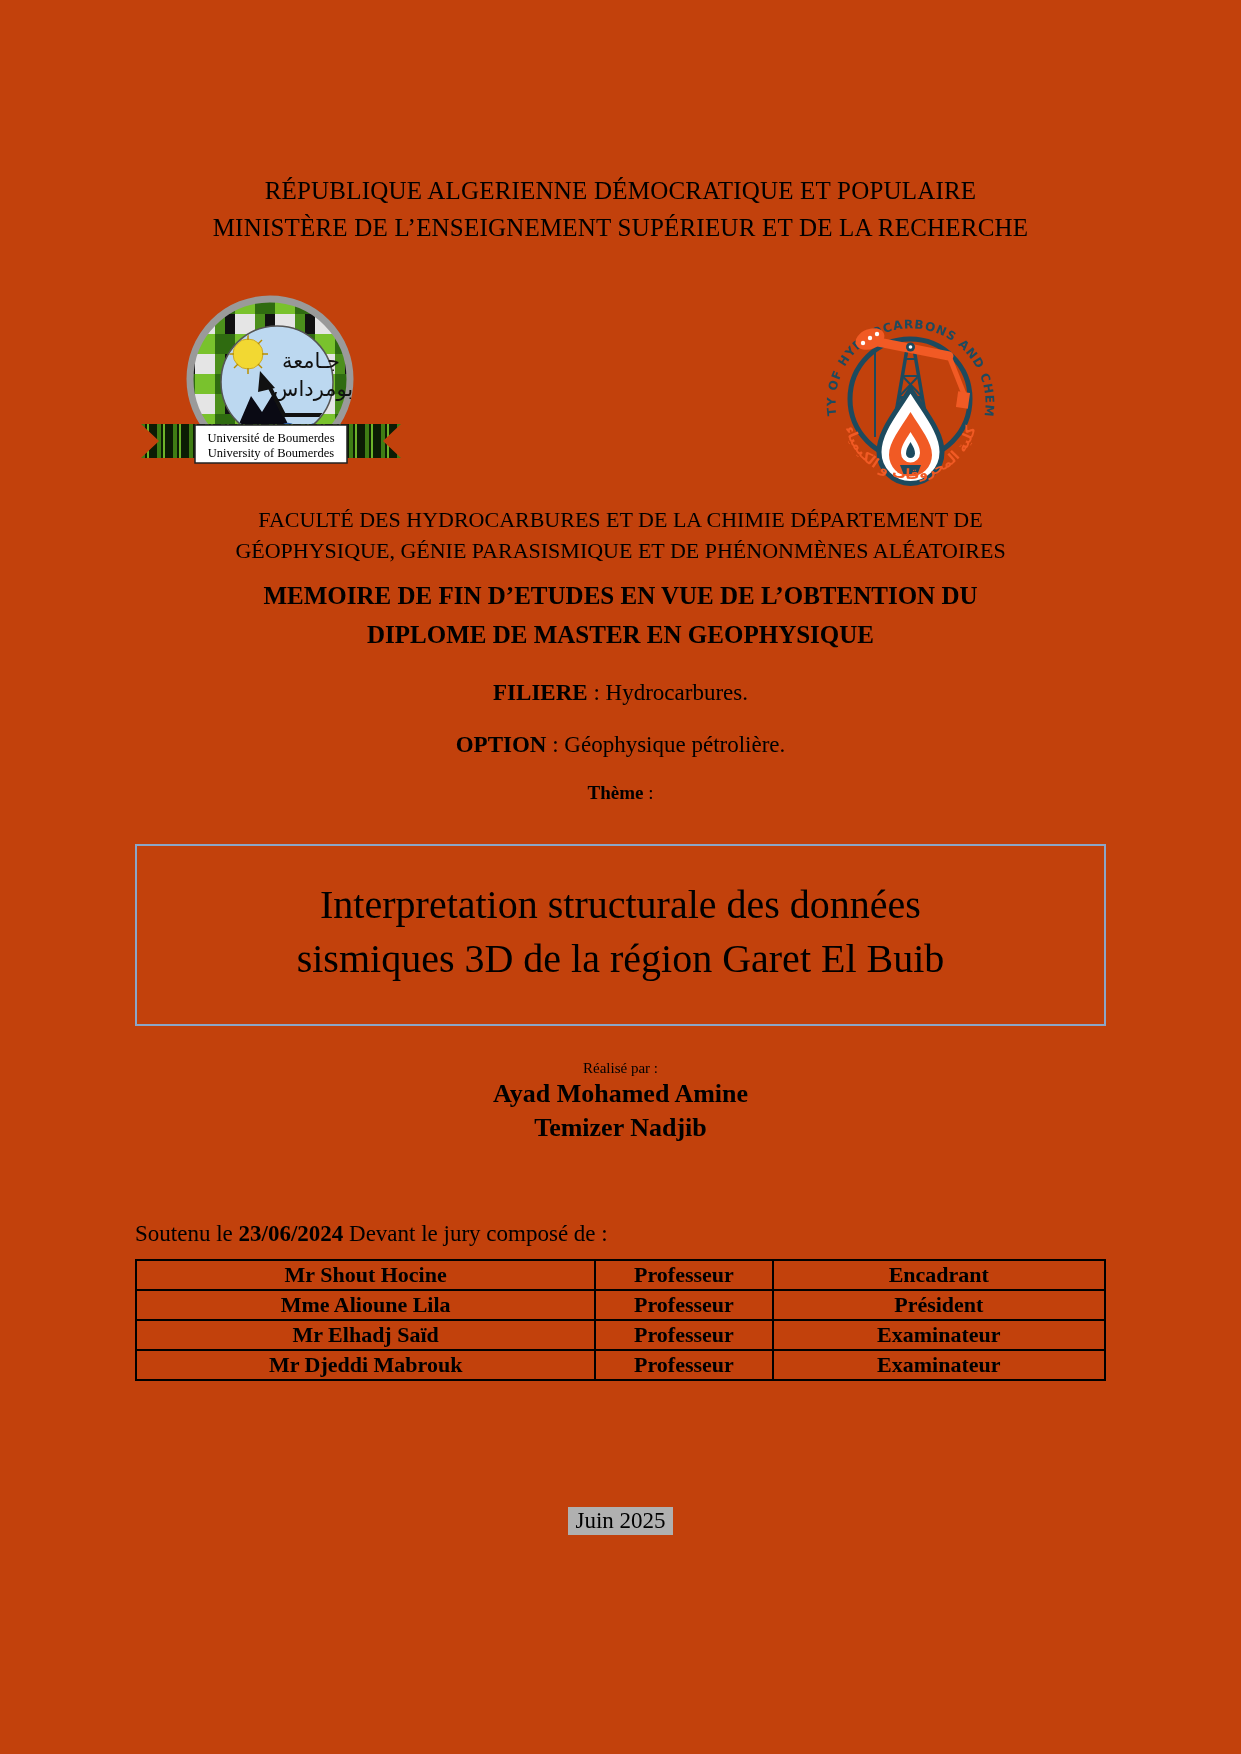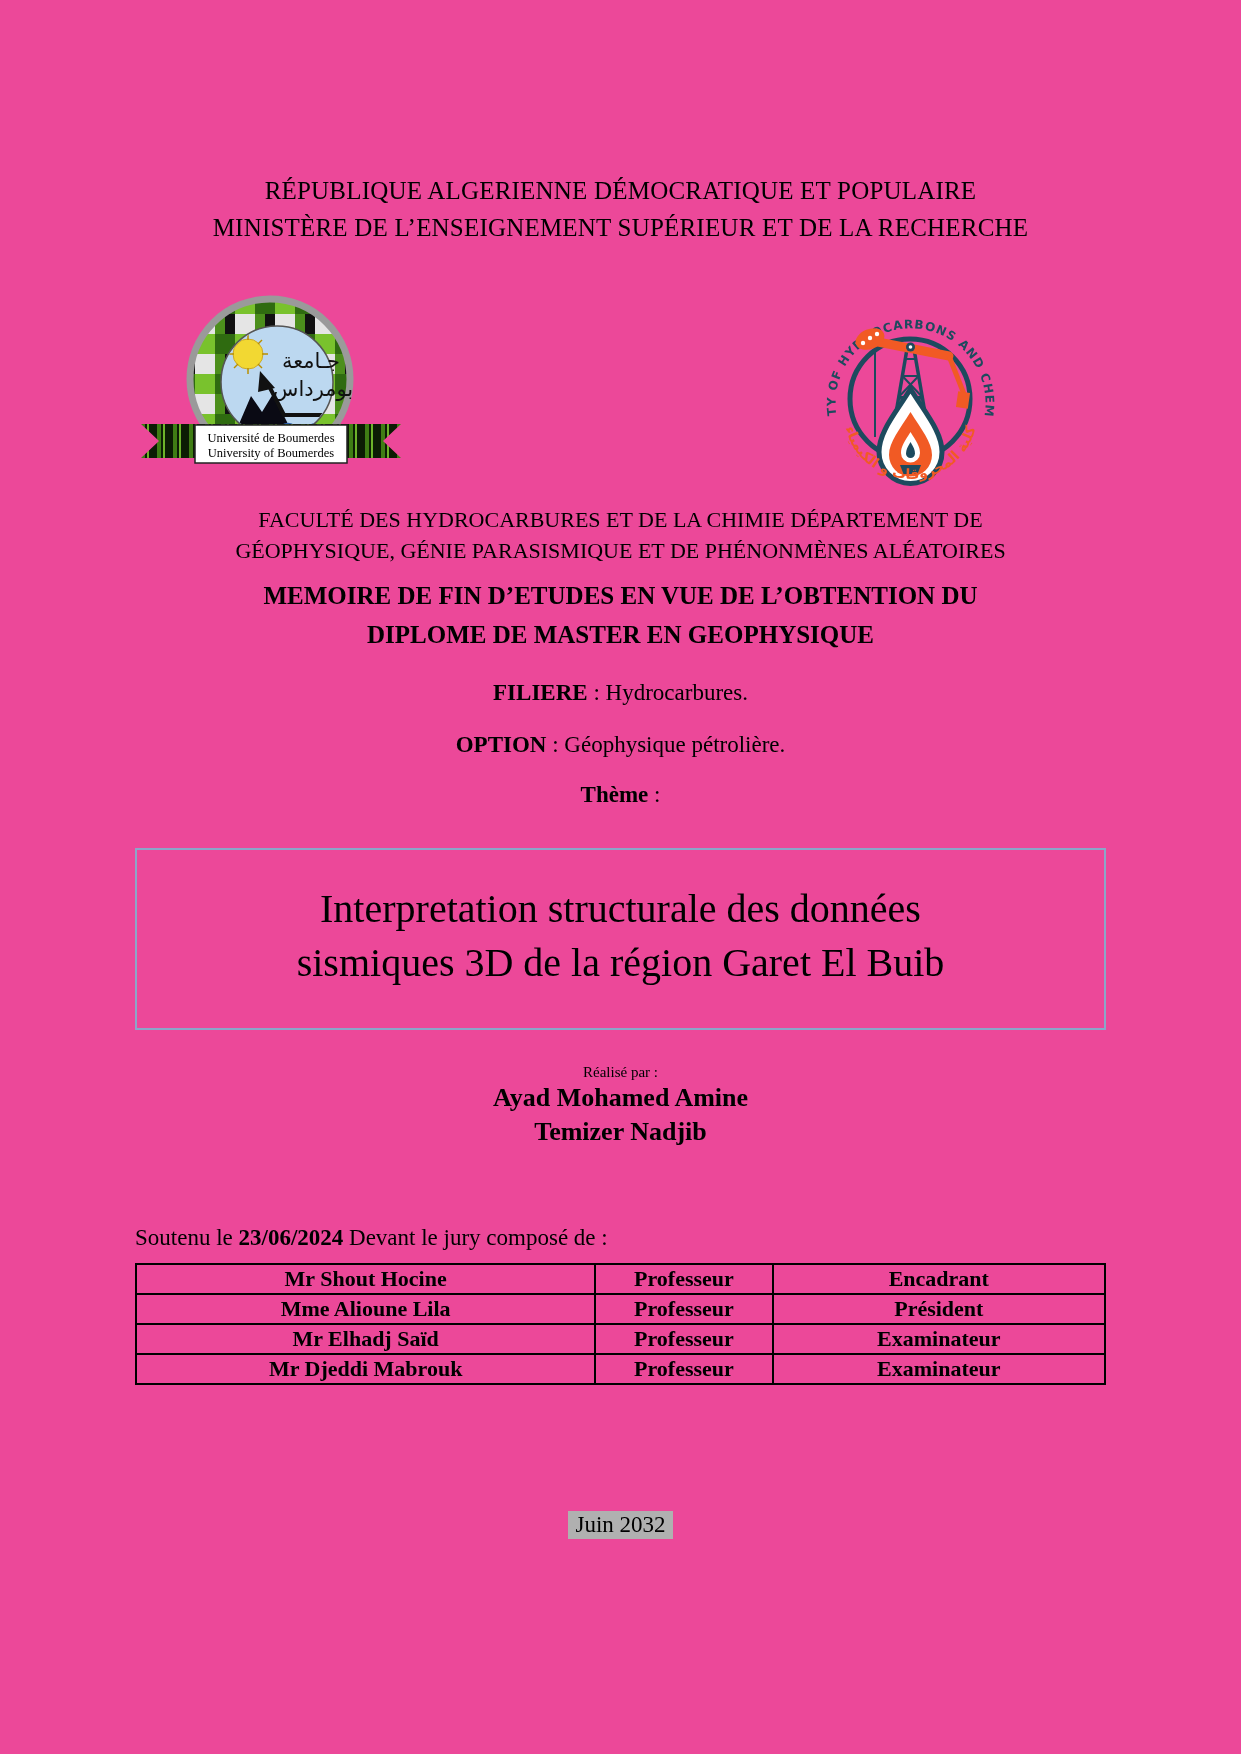--- a/index.html
+++ b/index.html
@@ -1,33 +1,33 @@
 <!DOCTYPE html>
 <html><head>
 <meta charset="utf-8">
 <style>
   html,body { margin:0; padding:0; background:#ffffff; }
   .page {
-    width:1241px; height:1754px; background:#ec4899; margin:0 auto;
+    width:1241px; height:1754px; background:#c2410c; margin:0 auto;
     position:relative; overflow:hidden; color:#000;
     font-family:"Liberation Serif","DejaVu Serif",serif;
   }
   .content { padding:172px 135px 0 135px; }
   .center { text-align:center; }
   .header-line { font-size:25px; line-height:37px; letter-spacing:0.2px; }
   .logos-row { display:flex; justify-content:space-between; align-items:flex-start; margin-top:48px; height:198px; }
   .left-logo-wrap { margin-left:0; }
   .right-logo-wrap { margin-right:98px; }
   .faculty-line { font-size:22px; line-height:31px; margin-top:0; }
   .faculty-block { margin-top:12px; }
   .memoire-block { margin-top:10px; }
   .memoire-line { font-size:25px; font-weight:bold; line-height:39px; }
   .kv-line { font-size:23px; margin-top:26px; }
   .kv-label { font-weight:bold; }
-  .theme-line { font-size:23px; margin-top:24px; }
+  .theme-line { font-size:19px; margin-top:24px; }
   .title-box { margin-top:40px; border:2px solid #8ba6c9; padding:32px 10px 38px 10px; }
   .title-line { font-size:40px; line-height:54px; }
   .realise-line { font-size:15px; margin-top:34px; }
   .author-name { font-size:26px; font-weight:bold; line-height:34px; }
   .soutenu-line { font-size:23px; margin-top:76px; text-align:left; }
   .soutenu-line b { font-weight:bold; }
   table.jury { width:100%; border-collapse:collapse; margin-top:12px; border:2px solid #3b82f6; table-layout:fixed; }
   table.jury td {
     border:2px solid #000; font-weight:bold; font-size:22px;
     text-align:center; padding:1px 4px; height:26px; overflow:hidden;
@@ -230,17 +230,17 @@
         </tr>
         <tr>
           <td>Mr Djeddi Mabrouk</td>
           <td>Professeur</td>
           <td>Examinateur</td>
         </tr>
       </tbody>
     </table>
 
     <div class="juin-wrap">
-      <span class="juin-badge">Juin 2032</span>
+      <span class="juin-badge">Juin 2025</span>
     </div>
 
   </div>
 </div>
 
 </body></html>

